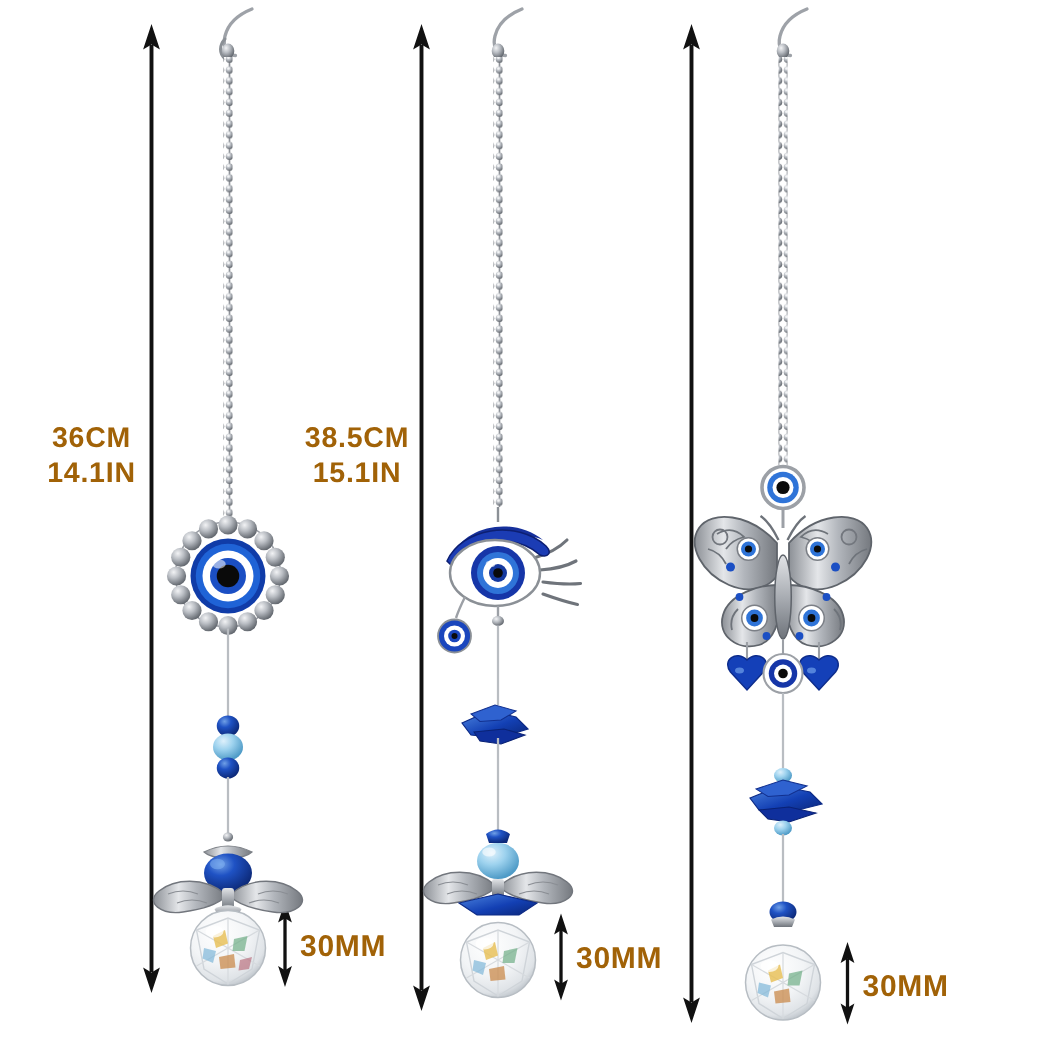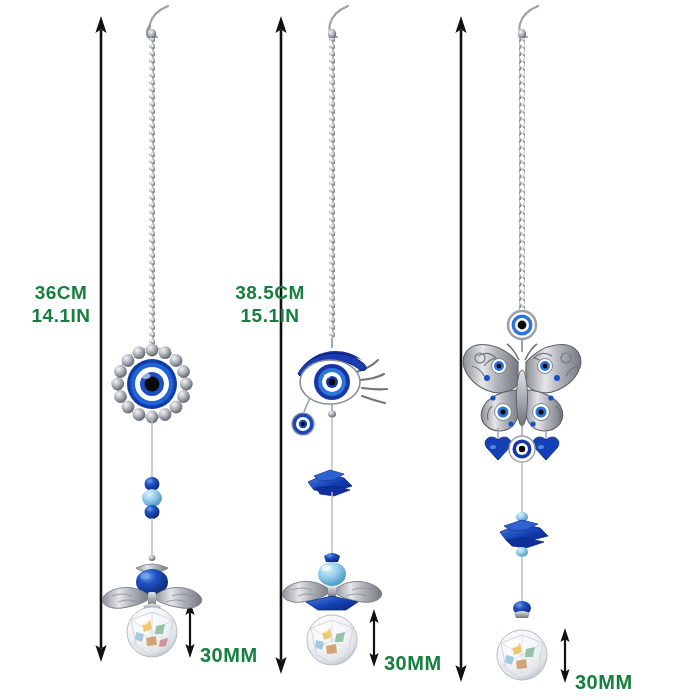--- a/index.html
+++ b/index.html
@@ -8,28 +8,28 @@
     background:#ffffff;
     font-family:"Liberation Sans", sans-serif;
     overflow:hidden;
     position:relative;
   }
   #stage{position:absolute;left:0;top:0;width:700px;height:700px;}
   .dim-label{
     position:absolute;
     font-family:"Liberation Sans", sans-serif;
     font-weight:bold;
-    color:#15803d;
+    color:#a16207;
     white-space:pre;
     letter-spacing:0.5px;
     line-height:1.22;
     text-align:center;
   }
   .dim-total{font-size:19px;}
-  .dim-mm{font-size:20px;margin-top:24px;}
+  .dim-mm{font-size:20px;}
   svg{display:block;}
 </style>
 </head>
 <body>
 
 <div id="stage">
 
   <svg width="700" height="700" viewBox="0 0 700 700">
     <defs>
       <linearGradient id="silverGrad" x1="0" y1="0" x2="1" y2="0">
@@ -348,21 +348,21 @@
         <polygon points="516,661 526,659 527,668 517,669" fill="#c98a4b" opacity="0.75"></polygon>
         <polygon points="506,655 514,657 512,665 505,662" fill="#7fb6d8" opacity="0.7"></polygon>
         <ellipse cx="513" cy="644" rx="6" ry="4" fill="#ffffff" opacity="0.75"></ellipse>
       </g>
     </g>
   </svg>
 
   <div class="dim-label dim-total" style="left:24px;top:281px;width:74px;">36CM
 14.1IN</div>
 
-  <div class="dim-label dim-total" style="left:196px;top:281px;width:84px;margin-left:32px;">38.5CM
+  <div class="dim-label dim-total" style="left:196px;top:281px;width:84px;">38.5CM
 15.1IN</div>
 
 
   <div class="dim-label dim-mm" style="left:200px;top:619px;">30MM</div>
 
   <div class="dim-label dim-mm" style="left:384px;top:627px;">30MM</div>
 
   <div class="dim-label dim-mm" style="left:575px;top:646px;">30MM</div>
 
 </div>

